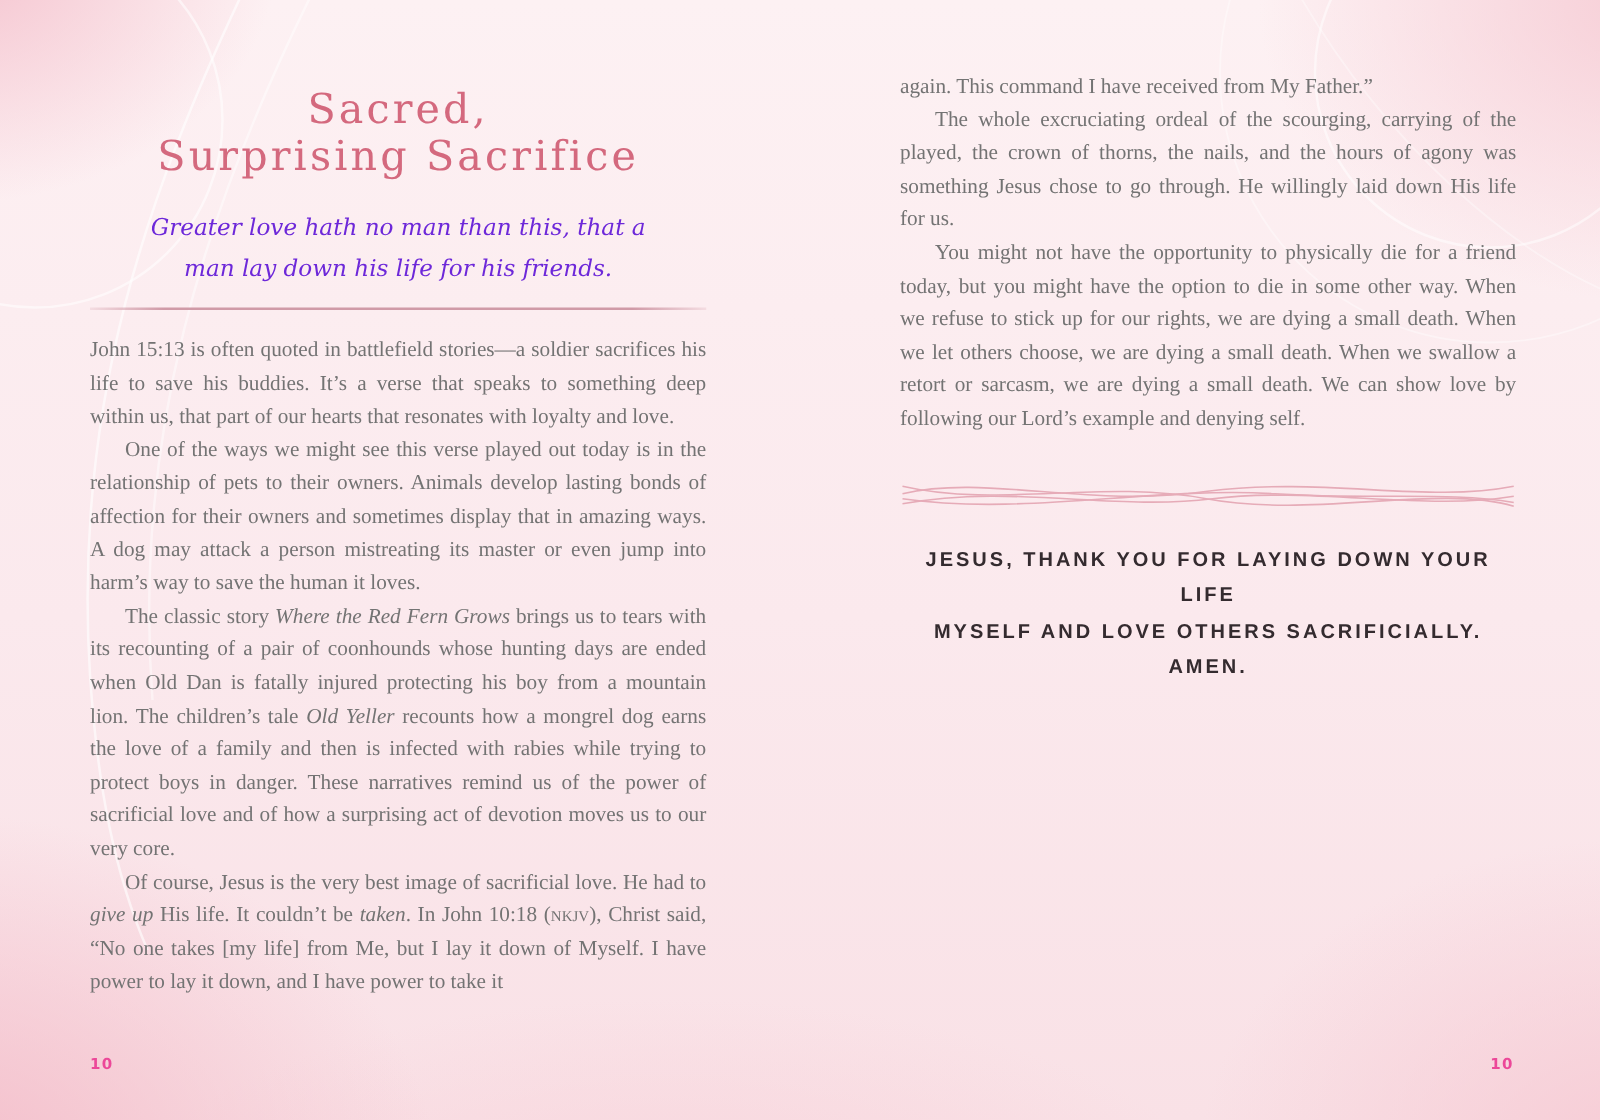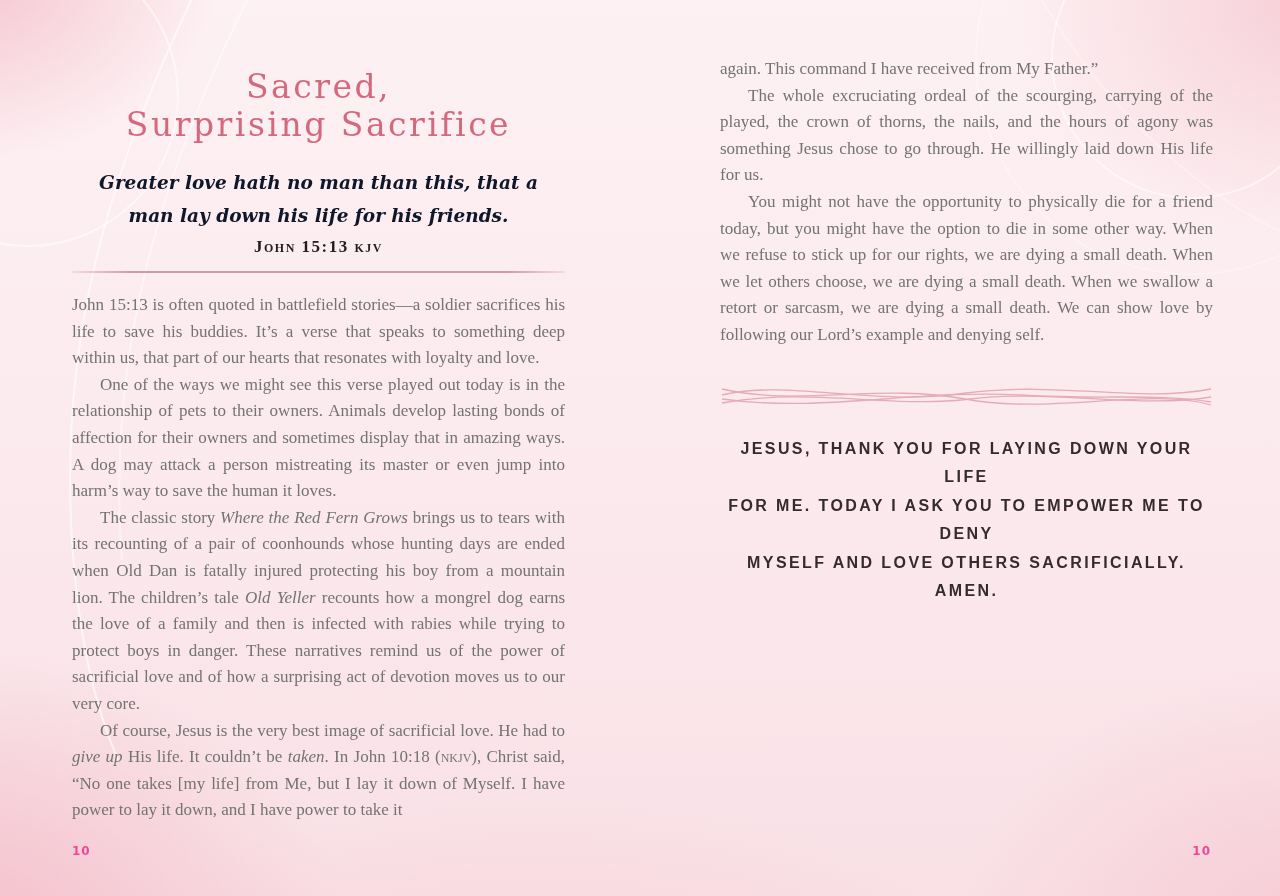--- a/index.html
+++ b/index.html
@@ -20,22 +20,22 @@
   .page-right{left:720px;}
 
   .chapter-title{
     margin-top:68px;text-align:center;
     font-family:"DejaVu Serif", serif;
     font-size:33px;line-height:38px;letter-spacing:2.5px;
     color:#d4697e;font-weight:500;
   }
   .verse{
     margin-top:22px;text-align:center;
-    font-family:"DejaVu Serif", serif;font-style:italic;font-weight:700;
-    font-size:18.5px;line-height:33px;color:#0f172a;
+    font-family:"DejaVu Serif", serif;font-style:italic;font-weight:400;
+    font-size:18.5px;line-height:33px;color:#6d28d9;
   }
   .reference{
     margin-top:5px;text-align:center;
     font-family:"Liberation Serif", serif;font-weight:bold;
     font-variant:small-caps;font-size:17px;letter-spacing:1.5px;color:#241d20;
   }
   .divider{
     margin-top:14px;height:2px;border:none;
     background:linear-gradient(90deg, rgba(212,154,167,.2) 0%, #d09aa7 12%, #d09aa7 88%, rgba(212,154,167,.2) 100%);
   }
@@ -80,21 +80,20 @@
 
 <div class="page page-left">
   <div class="chapter-title">
       <div>Sacred,</div>
       <div>Surprising Sacrifice</div>
     </div>
   <div class="verse">
       <div>Greater love hath no man than this, that a</div>
       <div>man lay down his life for his friends.</div>
     </div>
-  <div class="reference">John 15:13 kjv</div>
   <hr class="divider">
   <div class="body-text">
       <p><span>John 15:13 is often quoted in battlefield stories—a soldier sacrifices his life to save his buddies. It’s a verse that speaks to something deep within us, that part of our hearts that resonates with loyalty and love.</span></p>
       <p><span>One of the ways we might see this verse played out today is in the relationship of pets to their owners. Animals develop lasting bonds of affection for their owners and sometimes display that in amazing ways. A dog may attack a person mistreating its master or even jump into harm’s way to save the human it loves.</span></p>
       <p><span>The classic story </span><span class="it">Where the Red Fern Grows</span><span> brings us to tears with its recounting of a pair of coonhounds whose hunting days are ended when Old Dan is fatally injured protecting his boy from a mountain lion. The children’s tale </span><span class="it">Old Yeller</span><span> recounts how a mongrel dog earns the love of a family and then is infected with rabies while trying to protect boys in danger. These narratives remind us of the power of sacrificial love and of how a surprising act of devotion moves us to our very core.</span></p>
       <p><span>Of course, Jesus is the very best image of sacrificial love. He had to </span><span class="it">give up</span><span> His life. It couldn’t be </span><span class="it">taken</span><span>. In John 10:18 (</span><span class="sc">nkjv</span><span>), Christ said, “No one takes [my life] from Me, but I lay it down of Myself. I have power to lay it down, and I have power to take it</span></p>
     </div>
   <div class="page-number pn-left">10</div>
 </div>
 
@@ -109,17 +108,16 @@
       <g fill="none" stroke="#e2a0ae" stroke-width="1.3" opacity="0.85">
         <path d="M2,20 C70,4 150,32 246,18 C340,6 420,28 491,14"></path>
         <path d="M2,28 C90,12 170,34 250,24 C330,14 420,34 491,22"></path>
         <path d="M2,14 C80,32 160,8 245,24 C330,40 430,12 491,30"></path>
         <path d="M2,24 C100,38 200,14 300,20 C380,25 440,18 491,27"></path>
       </g>
     </svg>
   </div>
   <div class="prayer">
       <div>JESUS, THANK YOU FOR LAYING DOWN YOUR LIFE</div>
-      <div>FOR ME. TODAY I ASK YOU TO EMPOWER ME TO DENY</div>
       <div>MYSELF AND LOVE OTHERS SACRIFICIALLY. AMEN.</div>
     </div>
   <div class="page-number pn-right">10</div>
 </div>
 
 </body></html>

